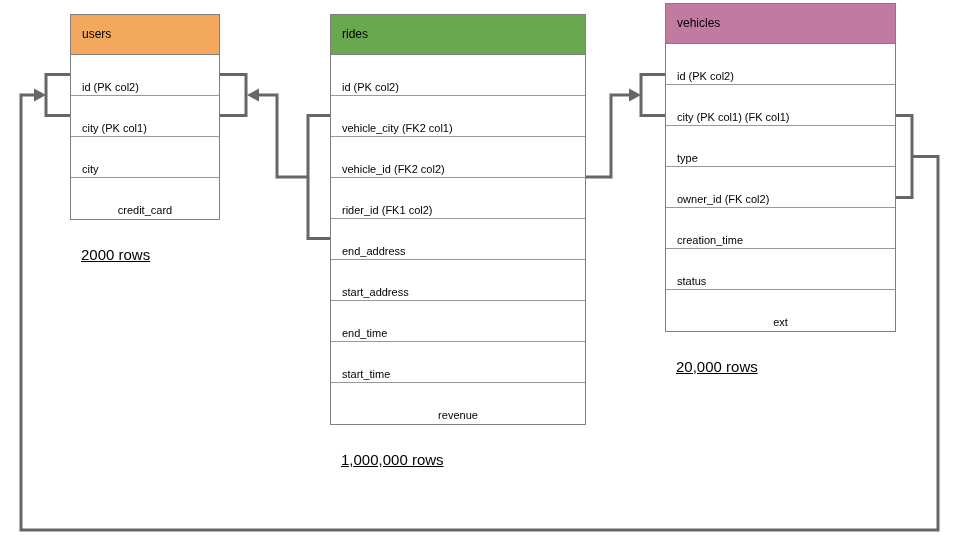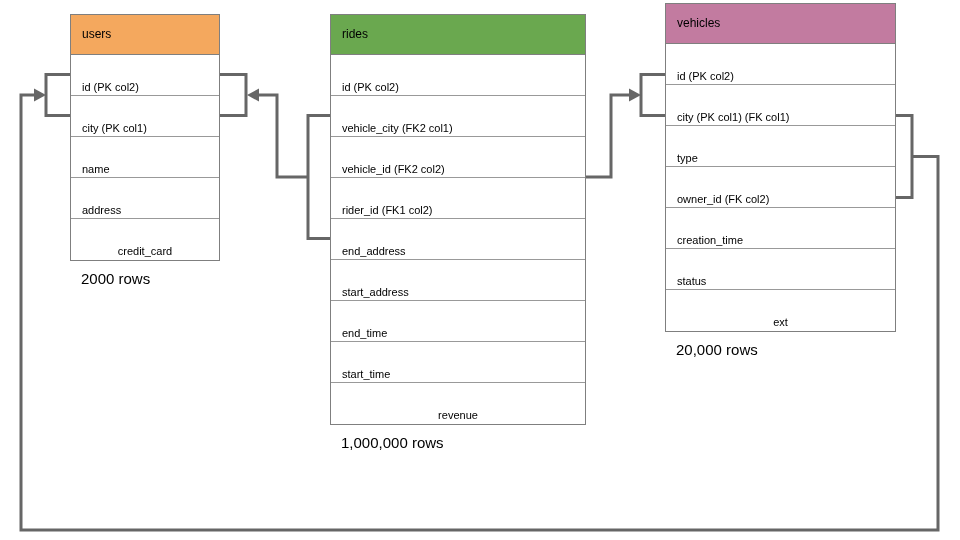--- a/index.html
+++ b/index.html
@@ -46,24 +46,25 @@
     line-height: 40px;
     padding: 12px 11px;
     font-size: 11px;
     border-bottom: 1px solid #999999;
     background: #ffffff;
     white-space: nowrap;
     overflow: hidden;
   }
   .row:last-child { border-bottom: none; text-align: center; }
   .count {
-    margin-top: 9px;
+    margin-top: 26px;
     padding-left: 11px;
     font-size: 15px;
     white-space: nowrap;
+    text-decoration: underline;
   }
 </style>
 </head>
 <body>
 
 <div class="stage">
 
   <svg class="wires" viewBox="0 0 960 540" aria-hidden="true">
 
     <g>
@@ -86,22 +87,21 @@
       <path class="wire" d="M912 156.5 L938 156.5 L938 530 L21 530 L21 95 L36 95"></path>
       <polygon class="head" points="46,95 34,88.5 34,101.5"></polygon>
     </g>
   </svg>
 
   <div class="tbl-wrap" id="users-wrap">
     <div class="tbl">
       <div class="hdr" style="background-color: rgb(244, 168, 94);">users</div>
       <div class="row">id (PK col2)</div>
       <div class="row">city (PK col1)</div>
-      <div class="row">name</div>
-      <div class="row">address</div>
+      <div class="row">city</div>
       <div class="row">credit_card</div>
     </div>
     <div class="count">2000 rows</div>
   </div>
 
   <div class="tbl-wrap" id="rides-wrap">
     <div class="tbl">
       <div class="hdr" style="background-color: rgb(106, 168, 79);">rides</div>
       <div class="row">id (PK col2)</div>
       <div class="row">vehicle_city (FK2 col1)</div>

